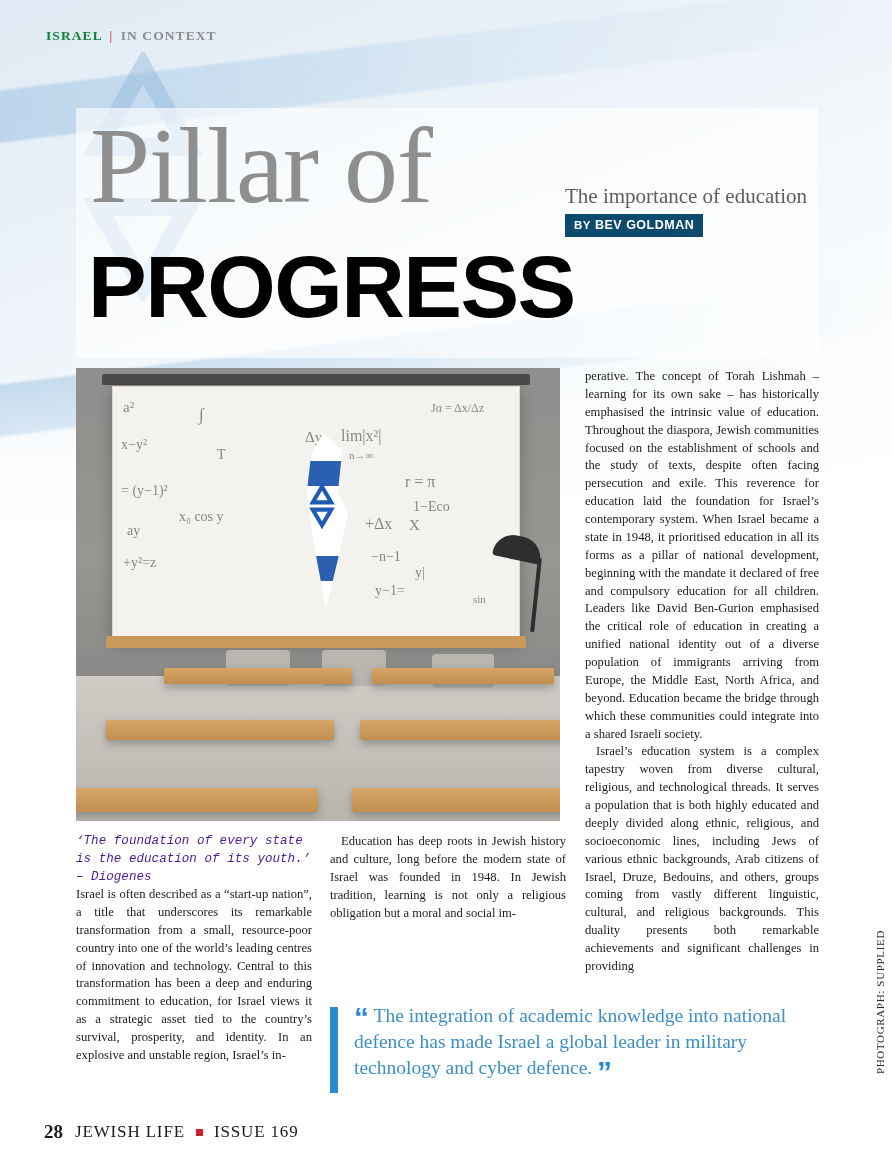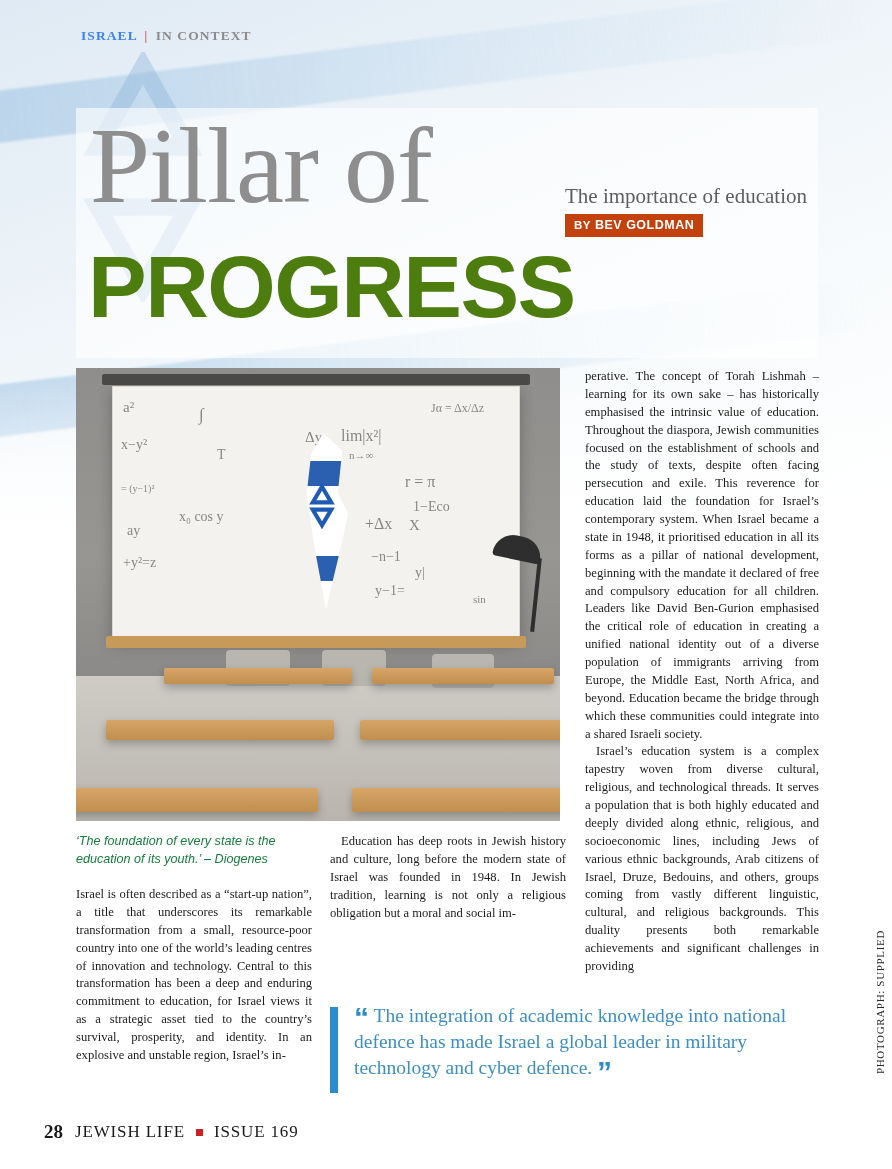--- a/index.html
+++ b/index.html
@@ -58,21 +58,21 @@
   .kicker {
     position: absolute;
     left: 46px;
     top: 28px;
     z-index: 6;
     font-family: "Liberation Serif", serif;
     font-size: 13.5px;
     letter-spacing: .08em;
     font-weight: bold;
   }
-  .kicker .red { color: #3b82f6; margin-left: 35px; }
+  .kicker .red { color: #15803d; }
   .kicker .sep { color: #cf1f26; margin: 0 3px; font-weight: normal; }
   .kicker .grey { color: #8b8b8b; font-weight: bold; }
 
   
   .title-block {
     position: absolute;
     left: 76px;
     top: 108px;
     width: 742px;
     height: 250px;
@@ -93,41 +93,41 @@
   }
   .title-progress {
     position: absolute;
     left: 88px;
     top: 247px;
     z-index: 5;
     font-family: "Liberation Sans", sans-serif;
     font-size: 88px;
     line-height: .92;
     font-weight: bold;
-    color: #4d7c0f;
+    color: #000000;
     letter-spacing: -1.5px;
   }
   .subhead {
     position: absolute;
     left: 565px;
     top: 142px;
     width: 250px;
     z-index: 5;
     font-family: "Liberation Serif", serif;
     font-size: 21px;
     line-height: 1.25;
     color: #5e5e5e;
     margin-top: 41px;
   }
   .byline {
     position: absolute;
     left: 565px;
     top: 214px;
     z-index: 5;
-    background: #c2410c;
+    background: #0c4a6e;
     color: #ffffff;
     font-family: "Liberation Sans", sans-serif;
     font-size: 12.5px;
     font-weight: bold;
     letter-spacing: .04em;
     padding: 4px 9px 5px 9px;
   }
   .byline .by { font-size: 11.5px; }
 
   
@@ -227,25 +227,25 @@
     hyphens: auto;
   }
   .col p { margin: 0 0 0 0; text-indent: 11px; }
   .col p.first { text-indent: 0; }
   .caption {
     position: absolute;
     left: 76px;
     top: 833px;
     width: 236px;
     z-index: 5;
-    font-family: Liberation Sans, sans-serif;
+    font-family: Liberation Mono, monospace;
     font-style: italic;
     font-size: 12.6px;
     line-height: 1.42;
-    color: #15803d;
+    color: #4c1d95;
   }
   .col-1 { left: 76px;  top: 886px; width: 236px; }
   .col-2 { left: 330px; top: 833px; width: 236px; }
   .col-3 { left: 585px; top: 368px; width: 234px; }
 
   
   .pullquote {
     position: absolute;
     left: 330px;
     top: 1003px;
@@ -352,21 +352,21 @@
 </div>
 
 <div class="photo">
   <div class="ph-wall"></div>
   <div class="ph-floor"></div>
 
   <div class="ph-board-top"></div>
   <div class="ph-board">
     <span class="ph-formula" style="left:10px;  top:12px;  font-size:15px;">a²</span>
     <span class="ph-formula" style="left:8px;   top:50px;  font-size:14px;">x−y²</span>
-    <span class="ph-formula" style="left:8px;   top:96px;  font-size:10px;">= (y−1)²</span>
+    <span class="ph-formula" style="left:8px;   top:96px;  font-size:14px;">= (y−1)²</span>
     <span class="ph-formula" style="left:86px;  top:18px;  font-size:17px;">∫</span>
     <span class="ph-formula" style="left:104px; top:60px;  font-size:14px;">T</span>
     <span class="ph-formula" style="left:192px; top:42px;  font-size:15px;">Δy</span>
     <span class="ph-formula" style="left:228px; top:40px;  font-size:16px;">lim|x²|</span>
     <span class="ph-formula" style="left:236px; top:62px;  font-size:11px;">n→∞</span>
     <span class="ph-formula" style="left:292px; top:86px;  font-size:16px;">r = π</span>
     <span class="ph-formula" style="left:300px; top:112px; font-size:14px;">1−Eco</span>
     <span class="ph-formula" style="left:14px;  top:136px; font-size:14px;">ay</span>
     <span class="ph-formula" style="left:66px;  top:122px; font-size:14px;">x₀ cos y</span>
     <span class="ph-formula" style="left:252px; top:128px; font-size:16px;">+Δx</span>

